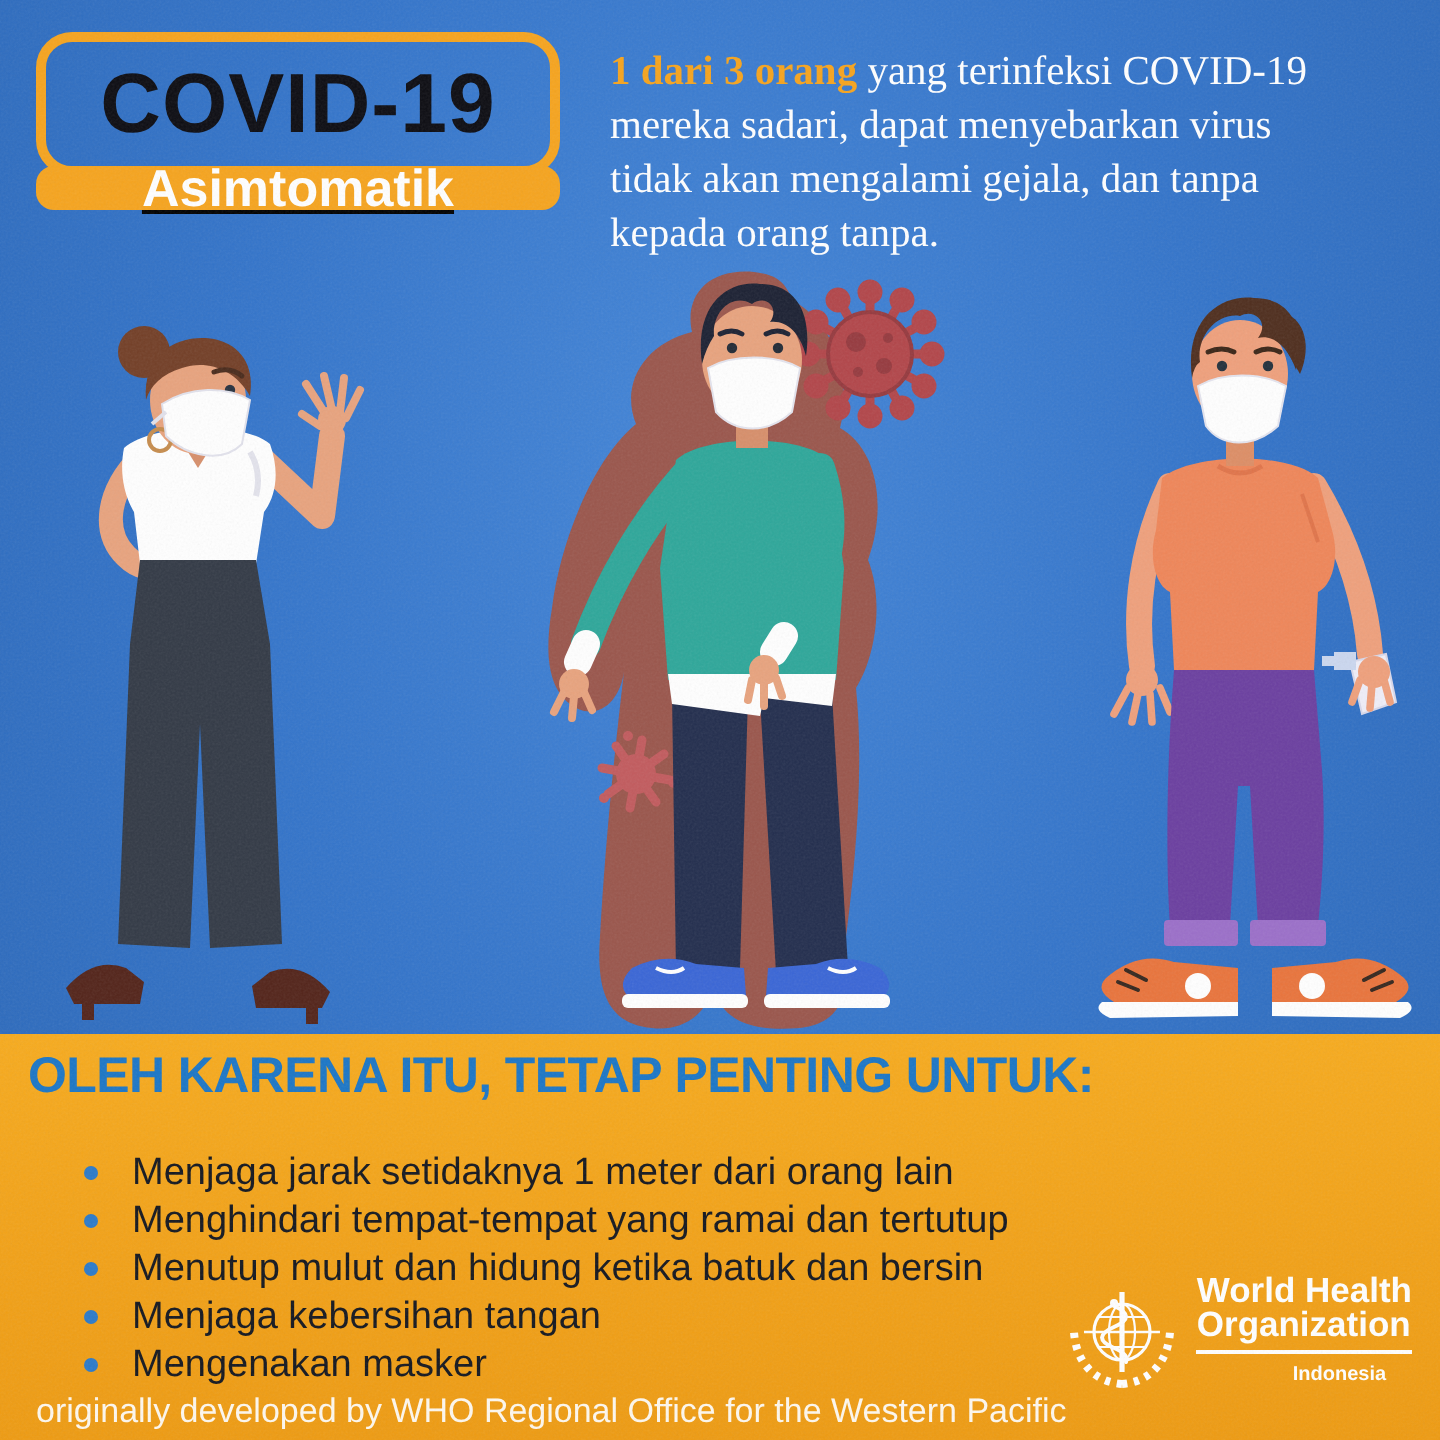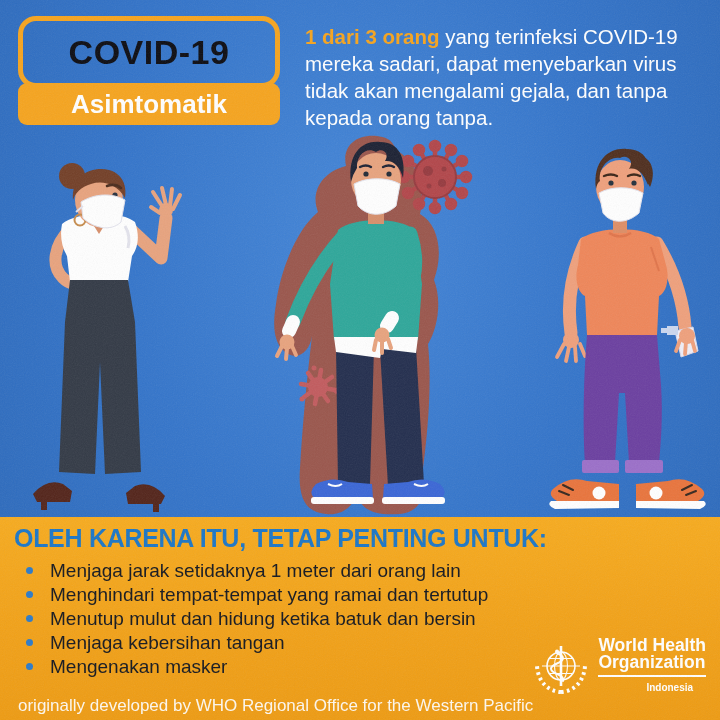--- a/index.html
+++ b/index.html
@@ -12,41 +12,41 @@
     position:absolute;left:0;top:517px;width:720px;height:203px;
     background:linear-gradient(180deg,#f7ab1e 0%,#f2a117 55%,#ee9b12 100%);
   }
   .noise{position:absolute;left:0;top:0;z-index:9;pointer-events:none;opacity:.10;}
   
   .badge{position:absolute;left:18px;top:16px;width:262px;z-index:4;}
   .badge-box{
     height:62px;border:5px solid #f6a41e;border-radius:18px;
     display:flex;align-items:center;justify-content:center;
   }
-  .badge-box span{font-weight:700;font-size:34px;color:#0c0c12;letter-spacing:.5px;}
+  .badge-box span{font-weight:700;font-size:42px;color:#0c0c12;letter-spacing:.5px;}
   .badge-bar{
-    position:relative;margin-top:-5px;height:42px;background:#f6a41e;border-radius:9px;
-    display:flex;align-items:center;justify-content:center;
+    position:relative;margin-top:-5px;height:22px;background:#f6a41e;border-radius:9px;
+    display:flex;align-items:center;justify-content:center;text-decoration:underline;
   }
   .badge-bar span{font-weight:700;font-size:26px;color:#ffffff;}
   
   .intro{position:absolute;left:305px;top:23px;width:412px;z-index:4;color:#fff;}
-  .intro-line{font-size:20.5px;line-height:27px;white-space:nowrap;}
+  .intro-line{font-size:20.5px;line-height:27px;white-space:nowrap;font-family:Liberation Serif, serif;}
   .intro .hl{color:#f6a41e;font-weight:700;}
   
   .fig{position:absolute;z-index:3;}
   #fig-woman{left:25px;top:162px;}
   #fig-carrier{left:262px;top:132px;}
   #fig-man{left:535px;top:143px;}
   
   .cta-heading{
     position:absolute;left:14px;top:524px;z-index:5;
     font-weight:700;font-size:25px;color:#1b76c6;white-space:nowrap;letter-spacing:-.3px;
   }
-  .cta-list{position:absolute;left:24px;top:559px;z-index:5;margin:0;padding:0;list-style:none;}
+  .cta-list{position:absolute;left:24px;top:559px;z-index:5;margin:16px;padding:0;list-style:none;}
   .cta-list li{display:flex;align-items:flex-start;font-size:19px;line-height:24px;color:#14171f;}
   .cta-list .dot{flex:0 0 7px;width:7px;height:7px;border-radius:50%;background:#2b7ac9;margin:8px 17px 0 2px;}
   
   .credit{position:absolute;left:18px;top:696px;z-index:5;font-size:17px;color:rgba(255,255,255,.93);}
   .who{position:absolute;right:14px;top:637px;z-index:5;display:flex;align-items:flex-end;gap:9px;color:#fff;}
   .who-text{display:flex;flex-direction:column;}
   .who-name{font-weight:700;font-size:17.5px;line-height:17px;white-space:nowrap;}
   .who-div{height:2px;background:#fff;margin:4px 0 3px;width:100%;}
   .who-country{font-weight:700;font-size:10px;line-height:16px;margin-left:48px;}
 </style>

